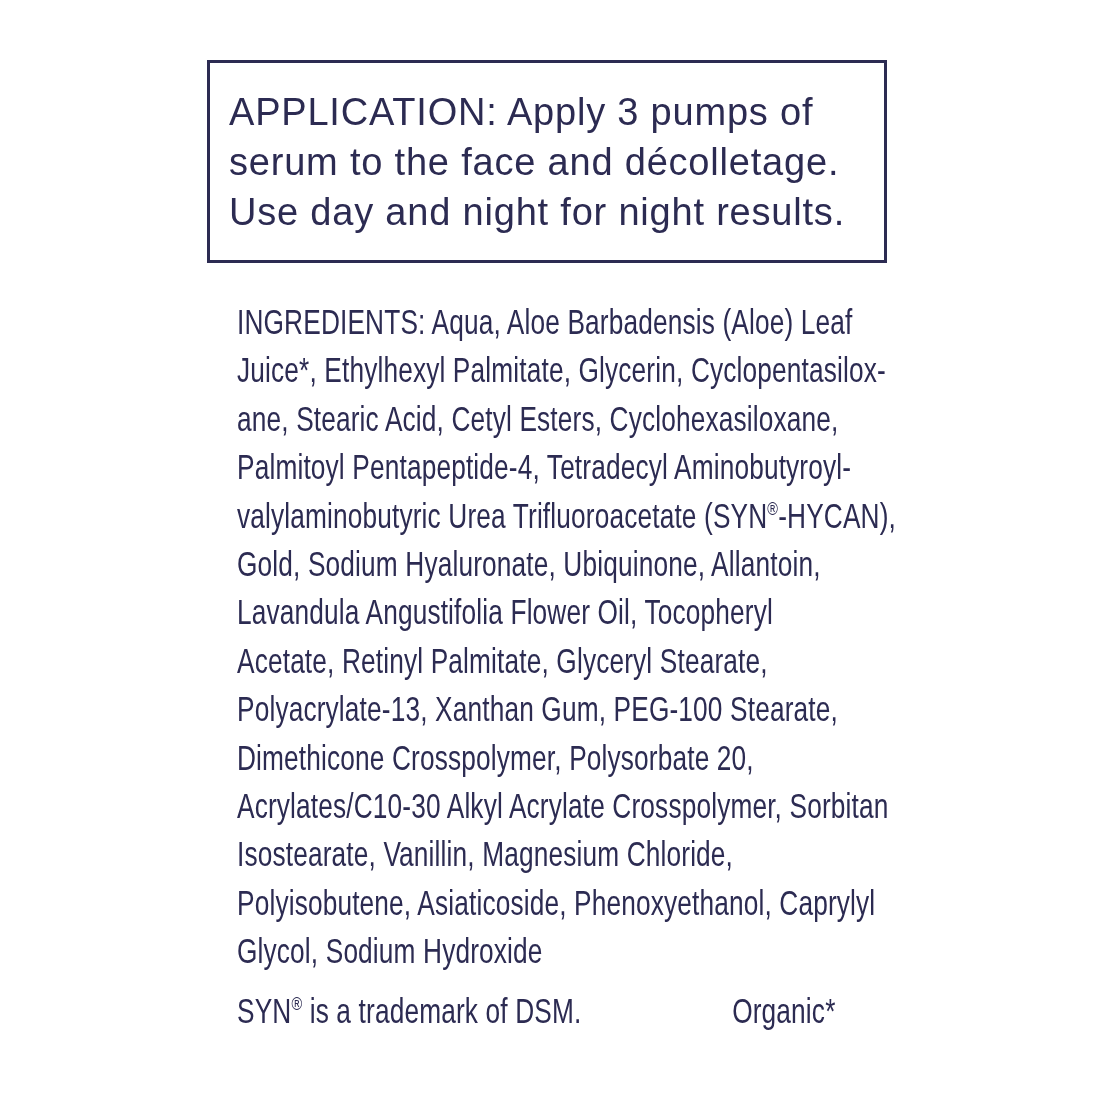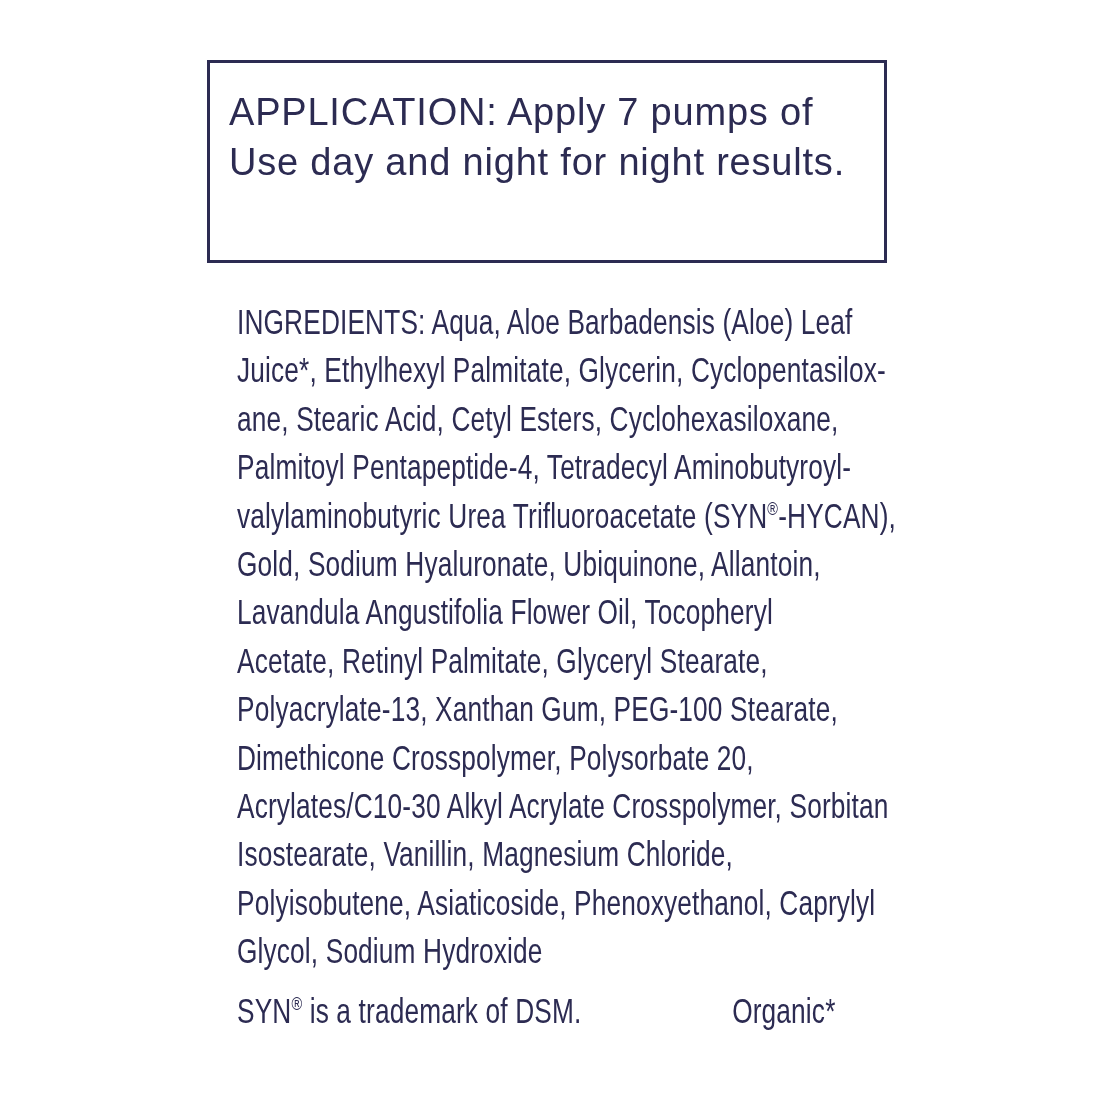--- a/index.html
+++ b/index.html
@@ -74,21 +74,22 @@
     vertical-align: super;
     line-height: 0;
   }
 </style>
 </head>
 <body>
 
 <div class="canvas">
 
   <div class="app-box">
-    <div class="app-line">APPLICATION: Apply 7 pumps of</div>
+    <div class="app-line">APPLICATION: Apply 3 pumps of</div>
+    <div class="app-line">serum to the face and décolletage.</div>
     <div class="app-line">Use day and night for night results.</div>
   </div>
 
   <div class="ingredients">
     <div class="ing-line">INGREDIENTS: Aqua, Aloe Barbadensis (Aloe) Leaf</div>
     <div class="ing-line">Juice*, Ethylhexyl Palmitate, Glycerin, Cyclopentasilox-</div>
     <div class="ing-line">ane, Stearic Acid, Cetyl Esters, Cyclohexasiloxane,</div>
     <div class="ing-line">Palmitoyl Pentapeptide-4, Tetradecyl Aminobutyroyl-</div>
     <div class="ing-line">valylaminobutyric Urea Trifluoroacetate (SYN<sup>®</sup>-HYCAN),</div>
     <div class="ing-line">Gold, Sodium Hyaluronate, Ubiquinone, Allantoin,</div>

